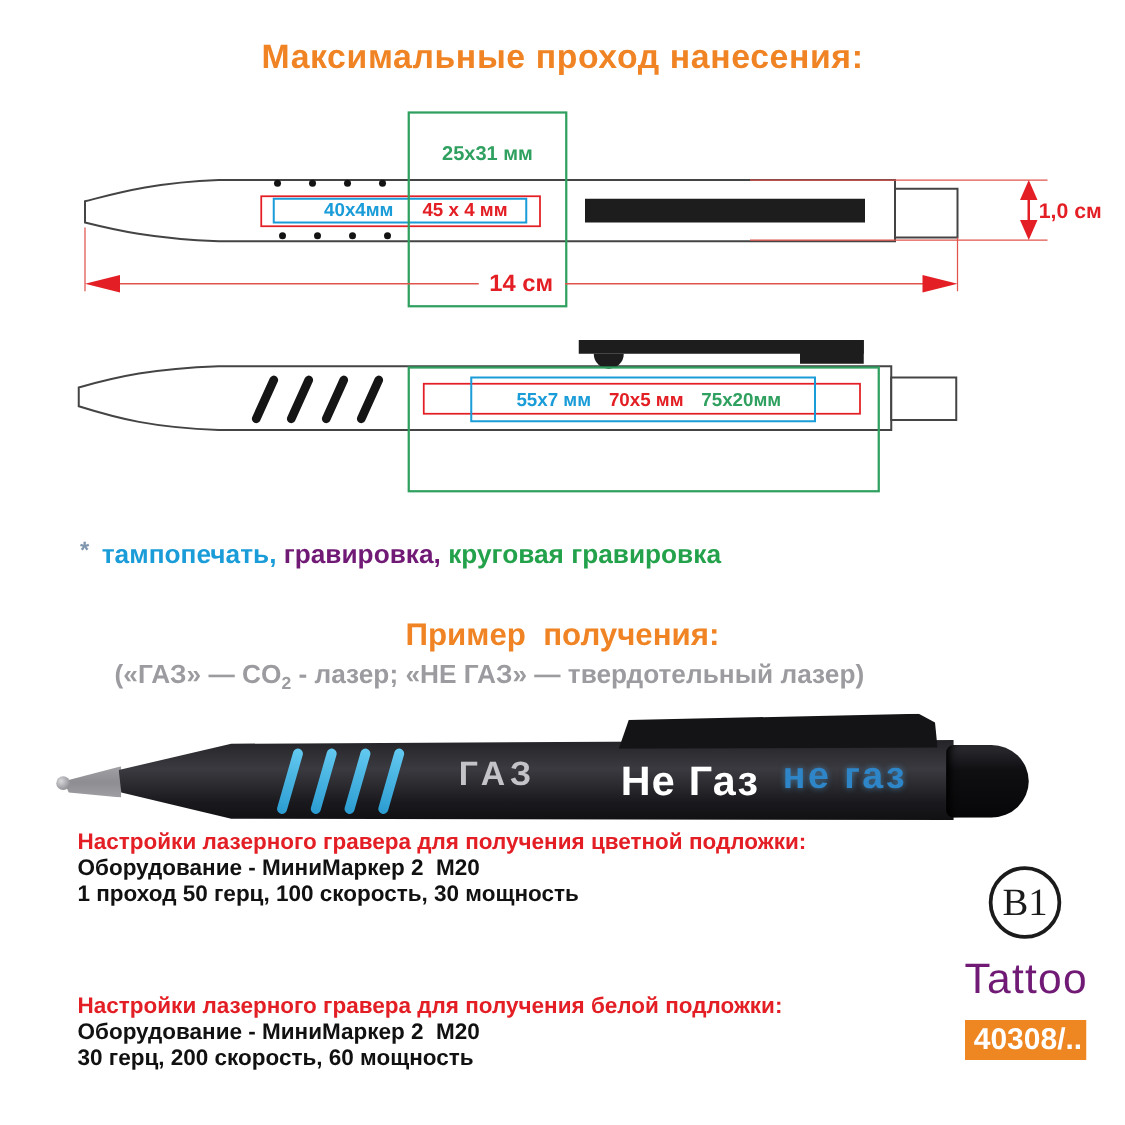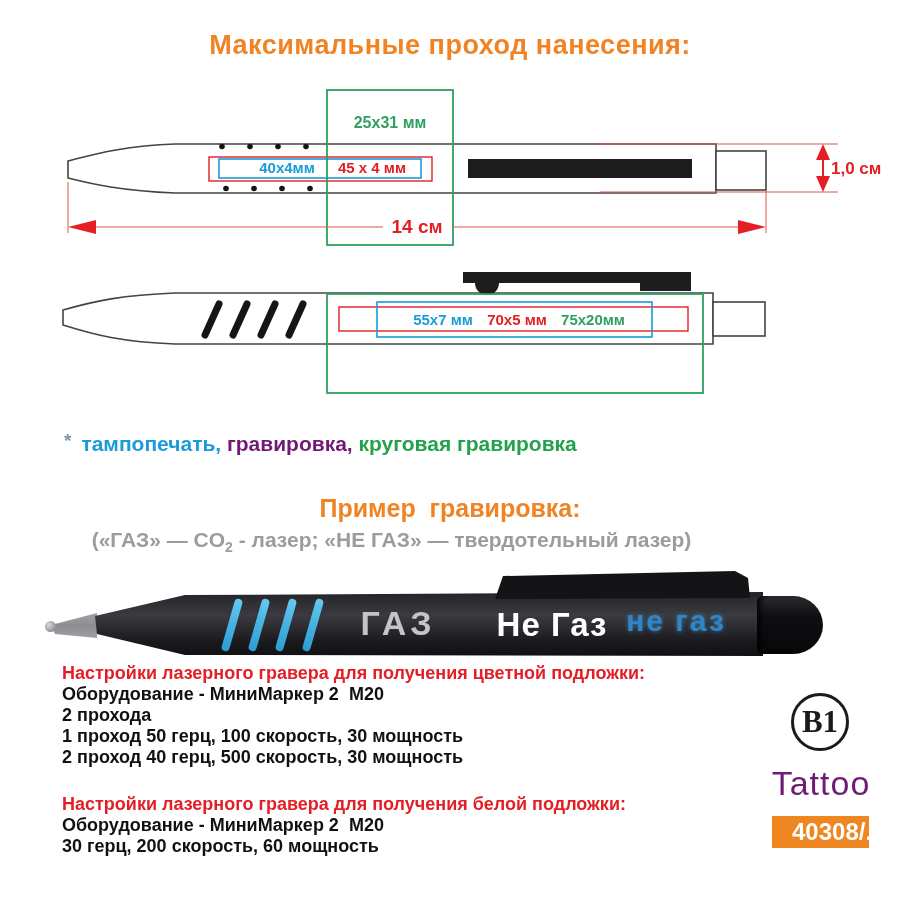--- a/index.html
+++ b/index.html
@@ -23,25 +23,25 @@
 
   
   .settings{left:62px;font-size:18px;font-weight:bold;line-height:21px;color:#111;}
   .settings .hd{color:#e31e24;text-align:right;}
   .settings div{white-space:pre-wrap;}
   .set1{top:663px;} .set2{top:794px;}
 
   
   .b1-circle{left:791px;top:693px;width:52px;height:52px;border:3.5px solid #1b1b1b;
     border-radius:50%;display:flex;align-items:center;justify-content:center;
-    font-family:"Liberation Serif", serif;font-weight:bold;font-size:31px;color:#1b1b1b;}
+    font-family:"Liberation Serif", serif;font-weight:normal;font-size:31px;color:#1b1b1b;}
   .product-name{left:766px;top:764px;width:110px;text-align:center;
     font-size:34px;color:#701a75;letter-spacing:1px;}
   .sku-badge{left:772px;top:816px;width:97px;height:32px;background:#ee8621;
-    color:#ffffff;font-weight:bold;font-size:24px;line-height:32px;padding-left:20px;
+    color:#ffffff;font-weight:bold;font-size:24px;line-height:32px;padding-left:7px;
     box-sizing:border-box;}
 
   
   .photo{left:35px;top:568px;width:840px;height:105px;}
   .photo > div, .photo > span{position:absolute;}
   .pen-body{left:0;top:0;width:840px;height:105px;
     background:linear-gradient(180deg,#0b0b0d 0%,#232327 22%,#3a3a40 45%,#1a1a1e 70%,#060607 100%);
     clip-path:polygon(60px 48px,150px 27px,728px 24px,728px 88px,150px 87px,62px 66px);}
   .pen-tip{left:0;top:0;width:840px;height:105px;
     background:linear-gradient(180deg,#e8e8ea,#8d8d92 55%,#cfcfd3);
@@ -49,21 +49,21 @@
   .pen-ball{left:10px;top:53px;width:11px;height:11px;border-radius:50%;
     background:radial-gradient(circle at 35% 35%,#d9d9dc,#77777c);}
   .pen-clip{left:0;top:0;width:840px;height:105px;background:#141416;
     clip-path:polygon(460px 31px,468px 8px,700px 3px,713px 10px,715px 30px);}
   .pen-button{left:722px;top:28px;width:66px;height:58px;
     background:linear-gradient(180deg,#2c2c31,#0f0f12 35%,#070709);
     border-radius:6px 30px 30px 6px / 6px 29px 29px 6px;
     box-shadow:inset 6px 0 6px -3px #000;}
   .slash{top:30px;width:8px;height:54px;border-radius:4px;transform:rotate(16deg);
     background:linear-gradient(180deg,#63c9f0,#2b9cd1);}
-  .txt-gaz{top:36px;font-size:34px;font-weight:bold;color:#c4c4c8;letter-spacing:4px;
+  .txt-gaz{top:36px;font-size:27px;font-weight:bold;color:#c4c4c8;letter-spacing:4px;
     transform:translateX(-50%);}
   .txt-negaz{top:38px;font-size:33px;font-weight:bold;color:#ffffff;letter-spacing:1px;
     transform:translateX(-50%);}
   .txt-negaz2{top:36px;font-size:30px;font-weight:bold;color:#2e86c9;letter-spacing:2px;
     transform:translateX(-50%);text-shadow:0 0 5px rgba(80,170,230,.55);}
 
   svg text{font-family:"Liberation Sans", sans-serif;font-weight:bold;}
 </style>
 </head>
 <body>
@@ -140,44 +140,42 @@
     <text x="517" y="243" text-anchor="middle" font-size="15" fill="#e31e24">70x5 мм</text>
     <text x="593" y="243" text-anchor="middle" font-size="15" fill="#2fa05f">75x20мм</text>
   </svg>
 
   <div class="abs footnote">
     <span class="ast">*</span><span class="fn-cyan">тампопечать,</span>
     <span class="fn-red">гравировка,</span>
     <span class="fn-green">круговая гравировка</span>
   </div>
 
-  <div class="abs example-title">Пример  гравировка:</div>
+  <div class="abs example-title">Пример  получения:</div>
   <div class="abs example-sub"><span>(«ГАЗ» — CO</span><sub>2</sub><span> - лазер; «НЕ ГАЗ» — твердотельный лазер)</span></div>
 
   <div class="abs photo">
     <div class="pen-tip"></div>
     <div class="pen-ball"></div>
     <div class="pen-body"></div>
     <div class="pen-clip"></div>
     <div class="pen-button"></div>
     <div class="slash" style="left:193px;"></div>
     <div class="slash" style="left:220px;"></div>
     <div class="slash" style="left:247px;"></div>
     <div class="slash" style="left:274px;"></div>
     <span class="txt-gaz" style="left:363px;">ГАЗ</span>
     <span class="txt-negaz" style="left:517px;">Не Газ</span>
     <span class="txt-negaz2" style="left:641px;">не газ</span>
   </div>
 
   <div class="abs settings set1">
     <div class="hd">Настройки лазерного гравера для получения цветной подложки:</div>
     <div>Оборудование - МиниМаркер 2  М20</div>
-    <div>2 прохода</div>
     <div>1 проход 50 герц, 100 скорость, 30 мощность</div>
-    <div>2 проход 40 герц, 500 скорость, 30 мощность</div>
   </div>
 
   <div class="abs settings set2">
     <div class="hd">Настройки лазерного гравера для получения белой подложки:</div>
     <div>Оборудование - МиниМаркер 2  М20</div>
     <div>30 герц, 200 скорость, 60 мощность</div>
   </div>
 
   <div class="abs b1-circle">B1</div>
   <div class="abs product-name">Tattoo</div>

